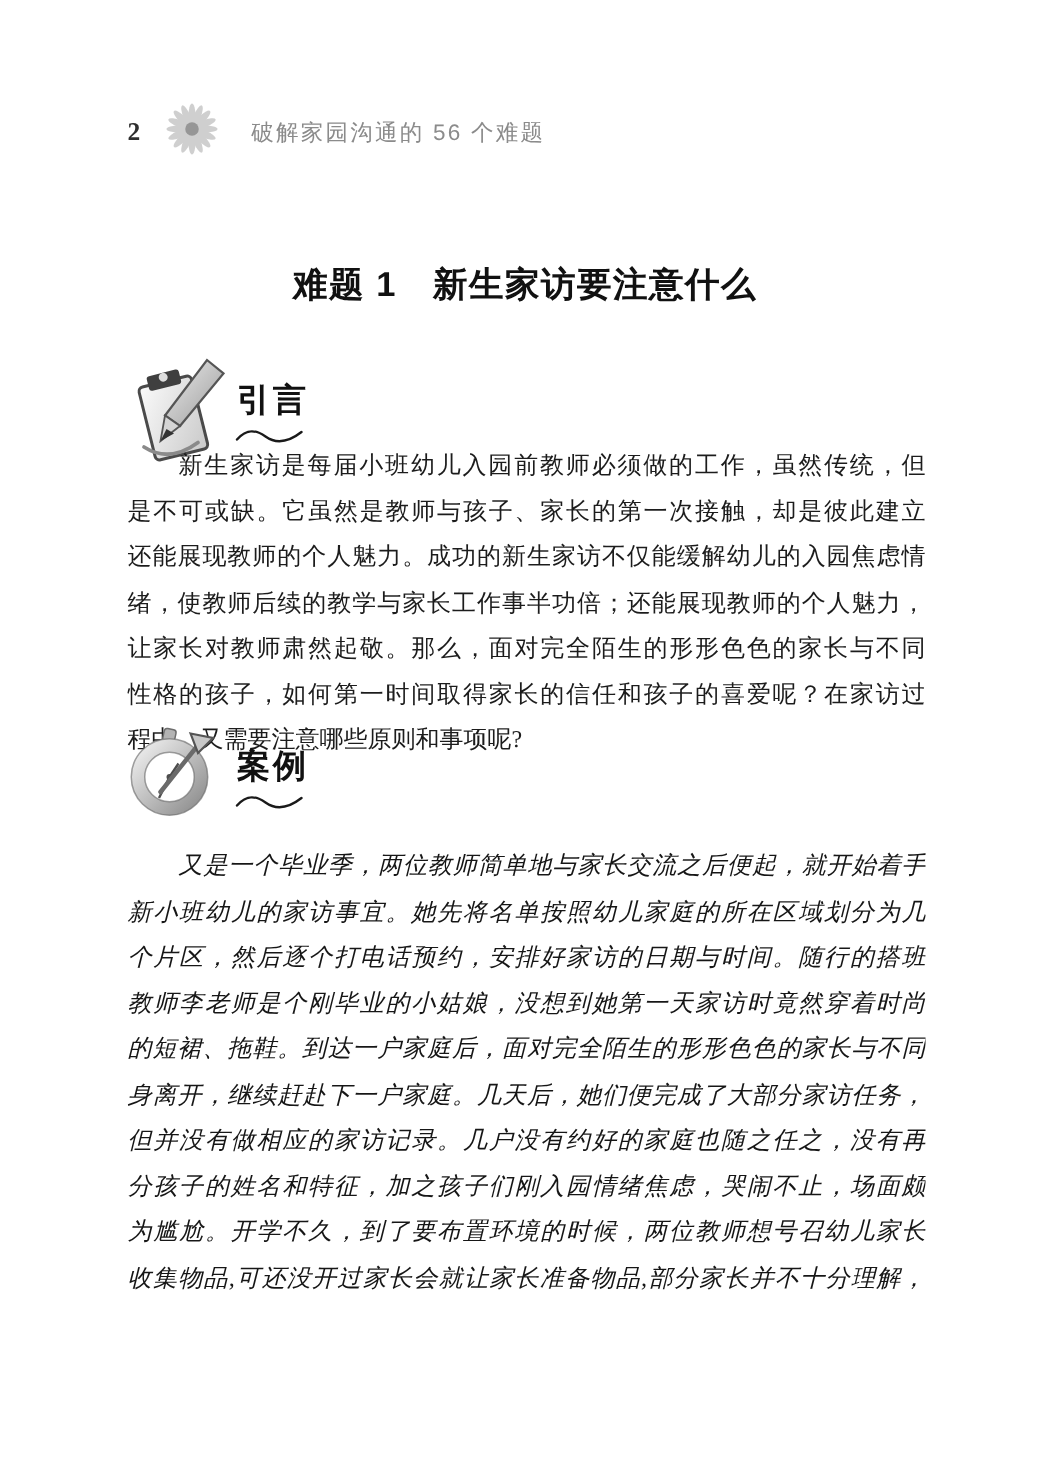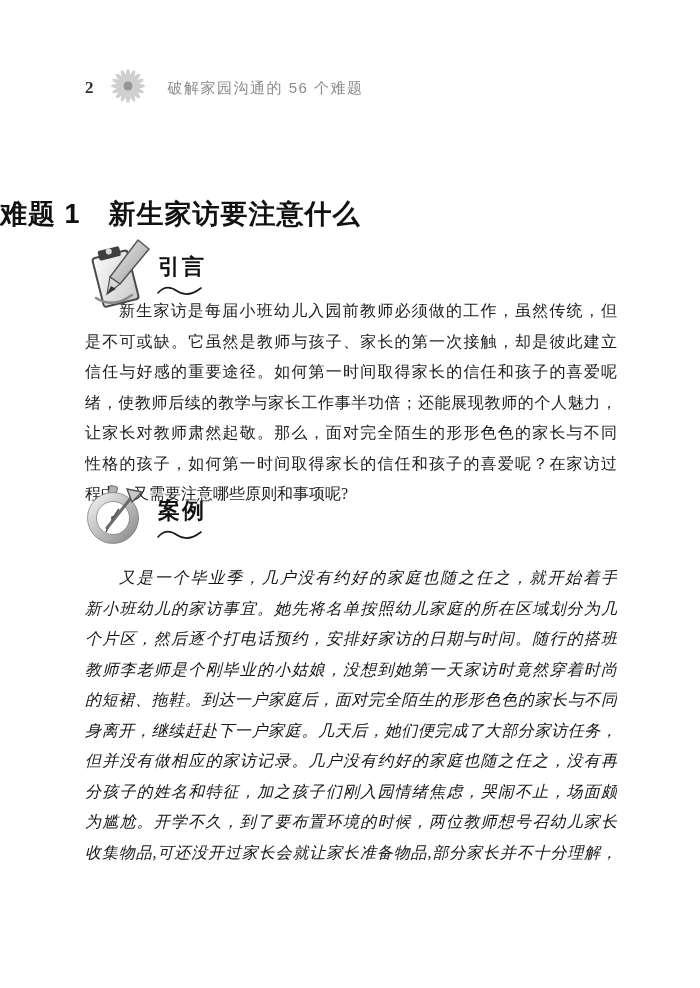--- a/index.html
+++ b/index.html
@@ -35,26 +35,26 @@
     font-family: "Liberation Sans", "DejaVu Sans", sans-serif;
     font-size: 15px;
     color: #8b8b8b;
     letter-spacing: 1.5px;
   }
 
   
   .chapter-title {
     position: absolute;
     left: 0;
-    top: 196px;
+    top: 174px;
     width: 100%;
-    text-align: left;
+    text-align: center;
     font-family: "Liberation Sans", "DejaVu Sans", sans-serif;
     font-weight: 700;
-    font-size: 27px;
+    font-size: 23px;
     color: #111111;
     letter-spacing: 1px;
   }
 
   
   .section-head { position: absolute; text-align: right; }
   .section-head .icon-wrap { position: absolute; left: 0; top: 0; }
   .section-head .head-text {
     position: absolute;
     left: 76px;
@@ -172,21 +172,21 @@
     <span class="wavy">
       <svg width="48" height="14" viewBox="0 0 48 14" aria-hidden="true">
         <path d="M2 9 C8 2 14 2 21 7 C28 12 36 11 45 4" fill="none" stroke="#1a1a1a" stroke-width="1.6" stroke-linecap="round"></path>
       </svg>
     </span>
   </div>
 
   <div class="para" id="intro-para">
     <div class="tline first">新生家访是每届小班幼儿入园前教师必须做的工作，虽然传统，但</div>
     <div class="tline">是不可或缺。它虽然是教师与孩子、家长的第一次接触，却是彼此建立</div>
-    <div class="tline">信任与好感的重要途径。如何第一时间取得家长的信任和孩子的喜爱呢</div>
+    <div class="tline">还能展现教师的个人魅力。成功的新生家访不仅能缓解幼儿的入园焦虑情</div>
     <div class="tline">绪，使教师后续的教学与家长工作事半功倍；还能展现教师的个人魅力，</div>
     <div class="tline">让家长对教师肃然起敬。那么，面对完全陌生的形形色色的家长与不同</div>
     <div class="tline">性格的孩子，如何第一时间取得家长的信任和孩子的喜爱呢？在家访过</div>
     <div class="tline last">程中，又需要注意哪些原则和事项呢?</div>
   </div>
 
   <div class="section-head" id="case-head">
     <span class="icon-wrap">
       <svg width="70" height="72" viewBox="0 0 70 72" aria-hidden="true">
         <defs>
@@ -212,21 +212,21 @@
     </span>
     <span class="head-text">案例</span>
     <span class="wavy">
       <svg width="48" height="14" viewBox="0 0 48 14" aria-hidden="true">
         <path d="M2 9 C8 2 14 2 21 7 C28 12 36 11 45 4" fill="none" stroke="#1a1a1a" stroke-width="1.6" stroke-linecap="round"></path>
       </svg>
     </span>
   </div>
 
   <div class="para" id="case-para">
-    <div class="tline first">又是一个毕业季，几户没有约好的家庭也随之任之，就开始着手</div>
+    <div class="tline first">又是一个毕业季，两位教师简单地与家长交流之后便起，就开始着手</div>
     <div class="tline">新小班幼儿的家访事宜。她先将名单按照幼儿家庭的所在区域划分为几</div>
     <div class="tline">个片区，然后逐个打电话预约，安排好家访的日期与时间。随行的搭班</div>
     <div class="tline">教师李老师是个刚毕业的小姑娘，没想到她第一天家访时竟然穿着时尚</div>
     <div class="tline">的短裙、拖鞋。到达一户家庭后，面对完全陌生的形形色色的家长与不同</div>
     <div class="tline">身离开，继续赶赴下一户家庭。几天后，她们便完成了大部分家访任务，</div>
     <div class="tline">但并没有做相应的家访记录。几户没有约好的家庭也随之任之，没有再</div>
     <div class="tline">分孩子的姓名和特征，加之孩子们刚入园情绪焦虑，哭闹不止，场面颇</div>
     <div class="tline">为尴尬。开学不久，到了要布置环境的时候，两位教师想号召幼儿家长</div>
     <div class="tline">收集物品,可还没开过家长会就让家长准备物品,部分家长并不十分理解，</div>
   </div>

